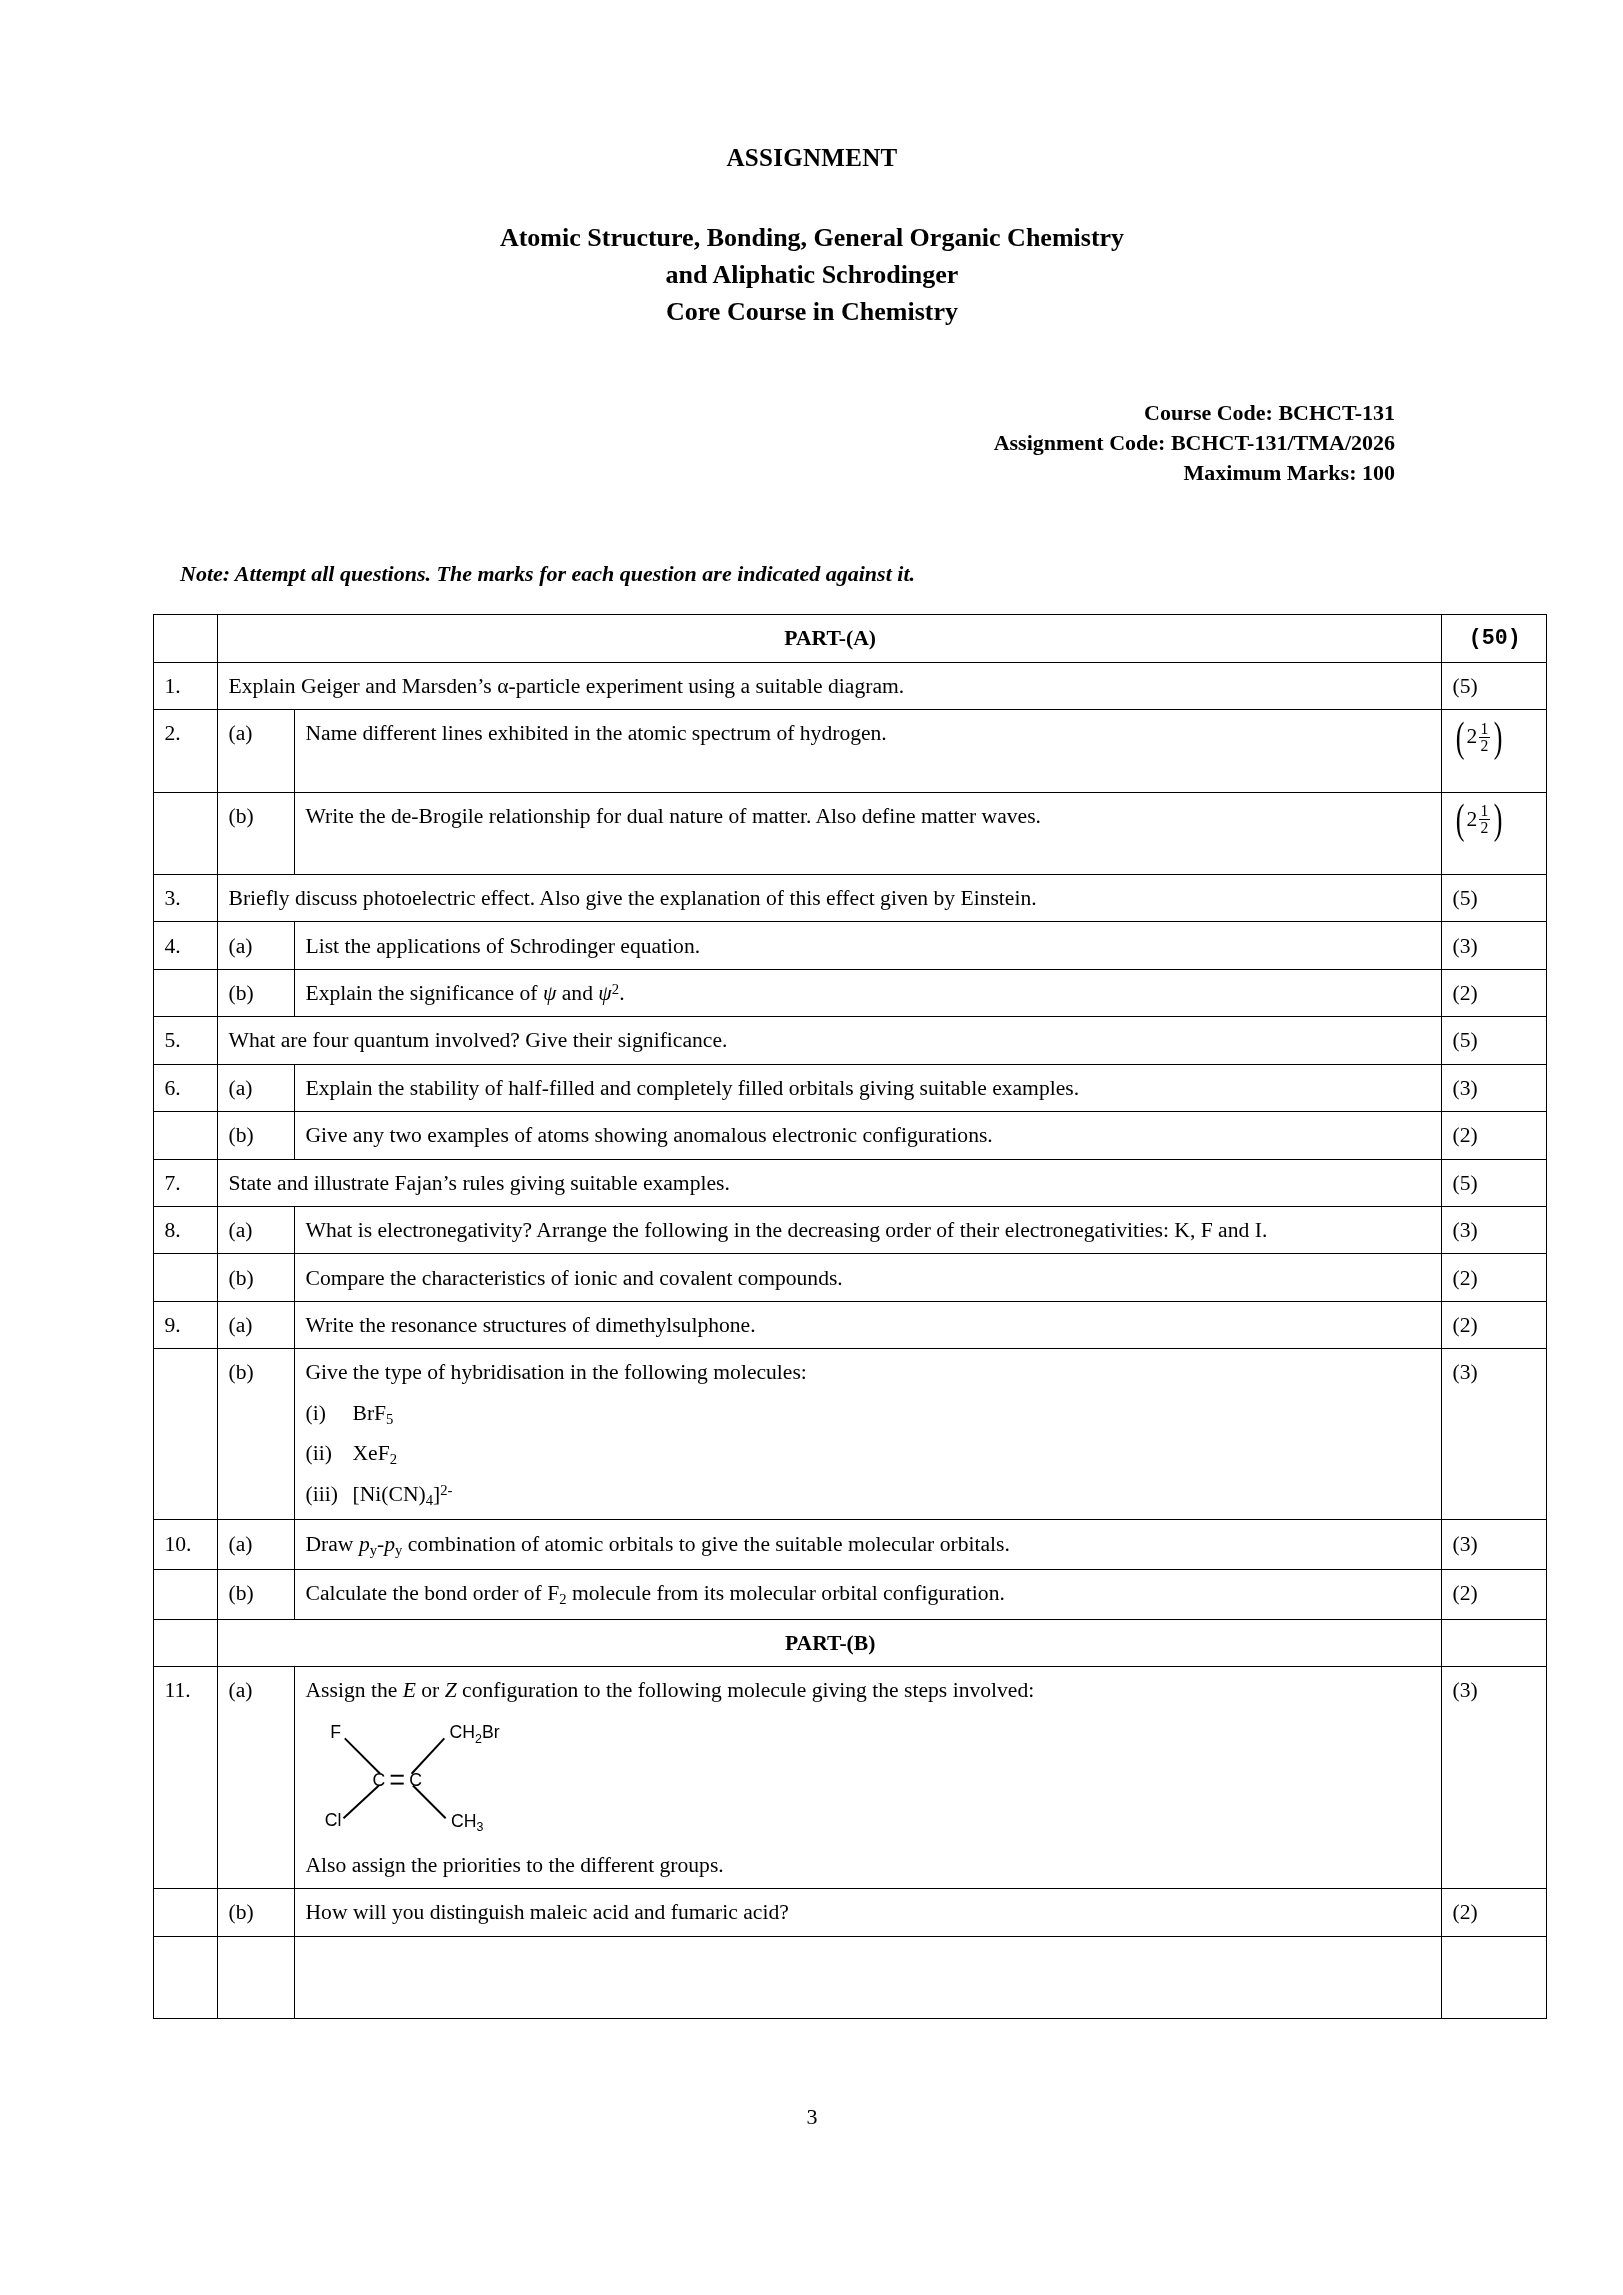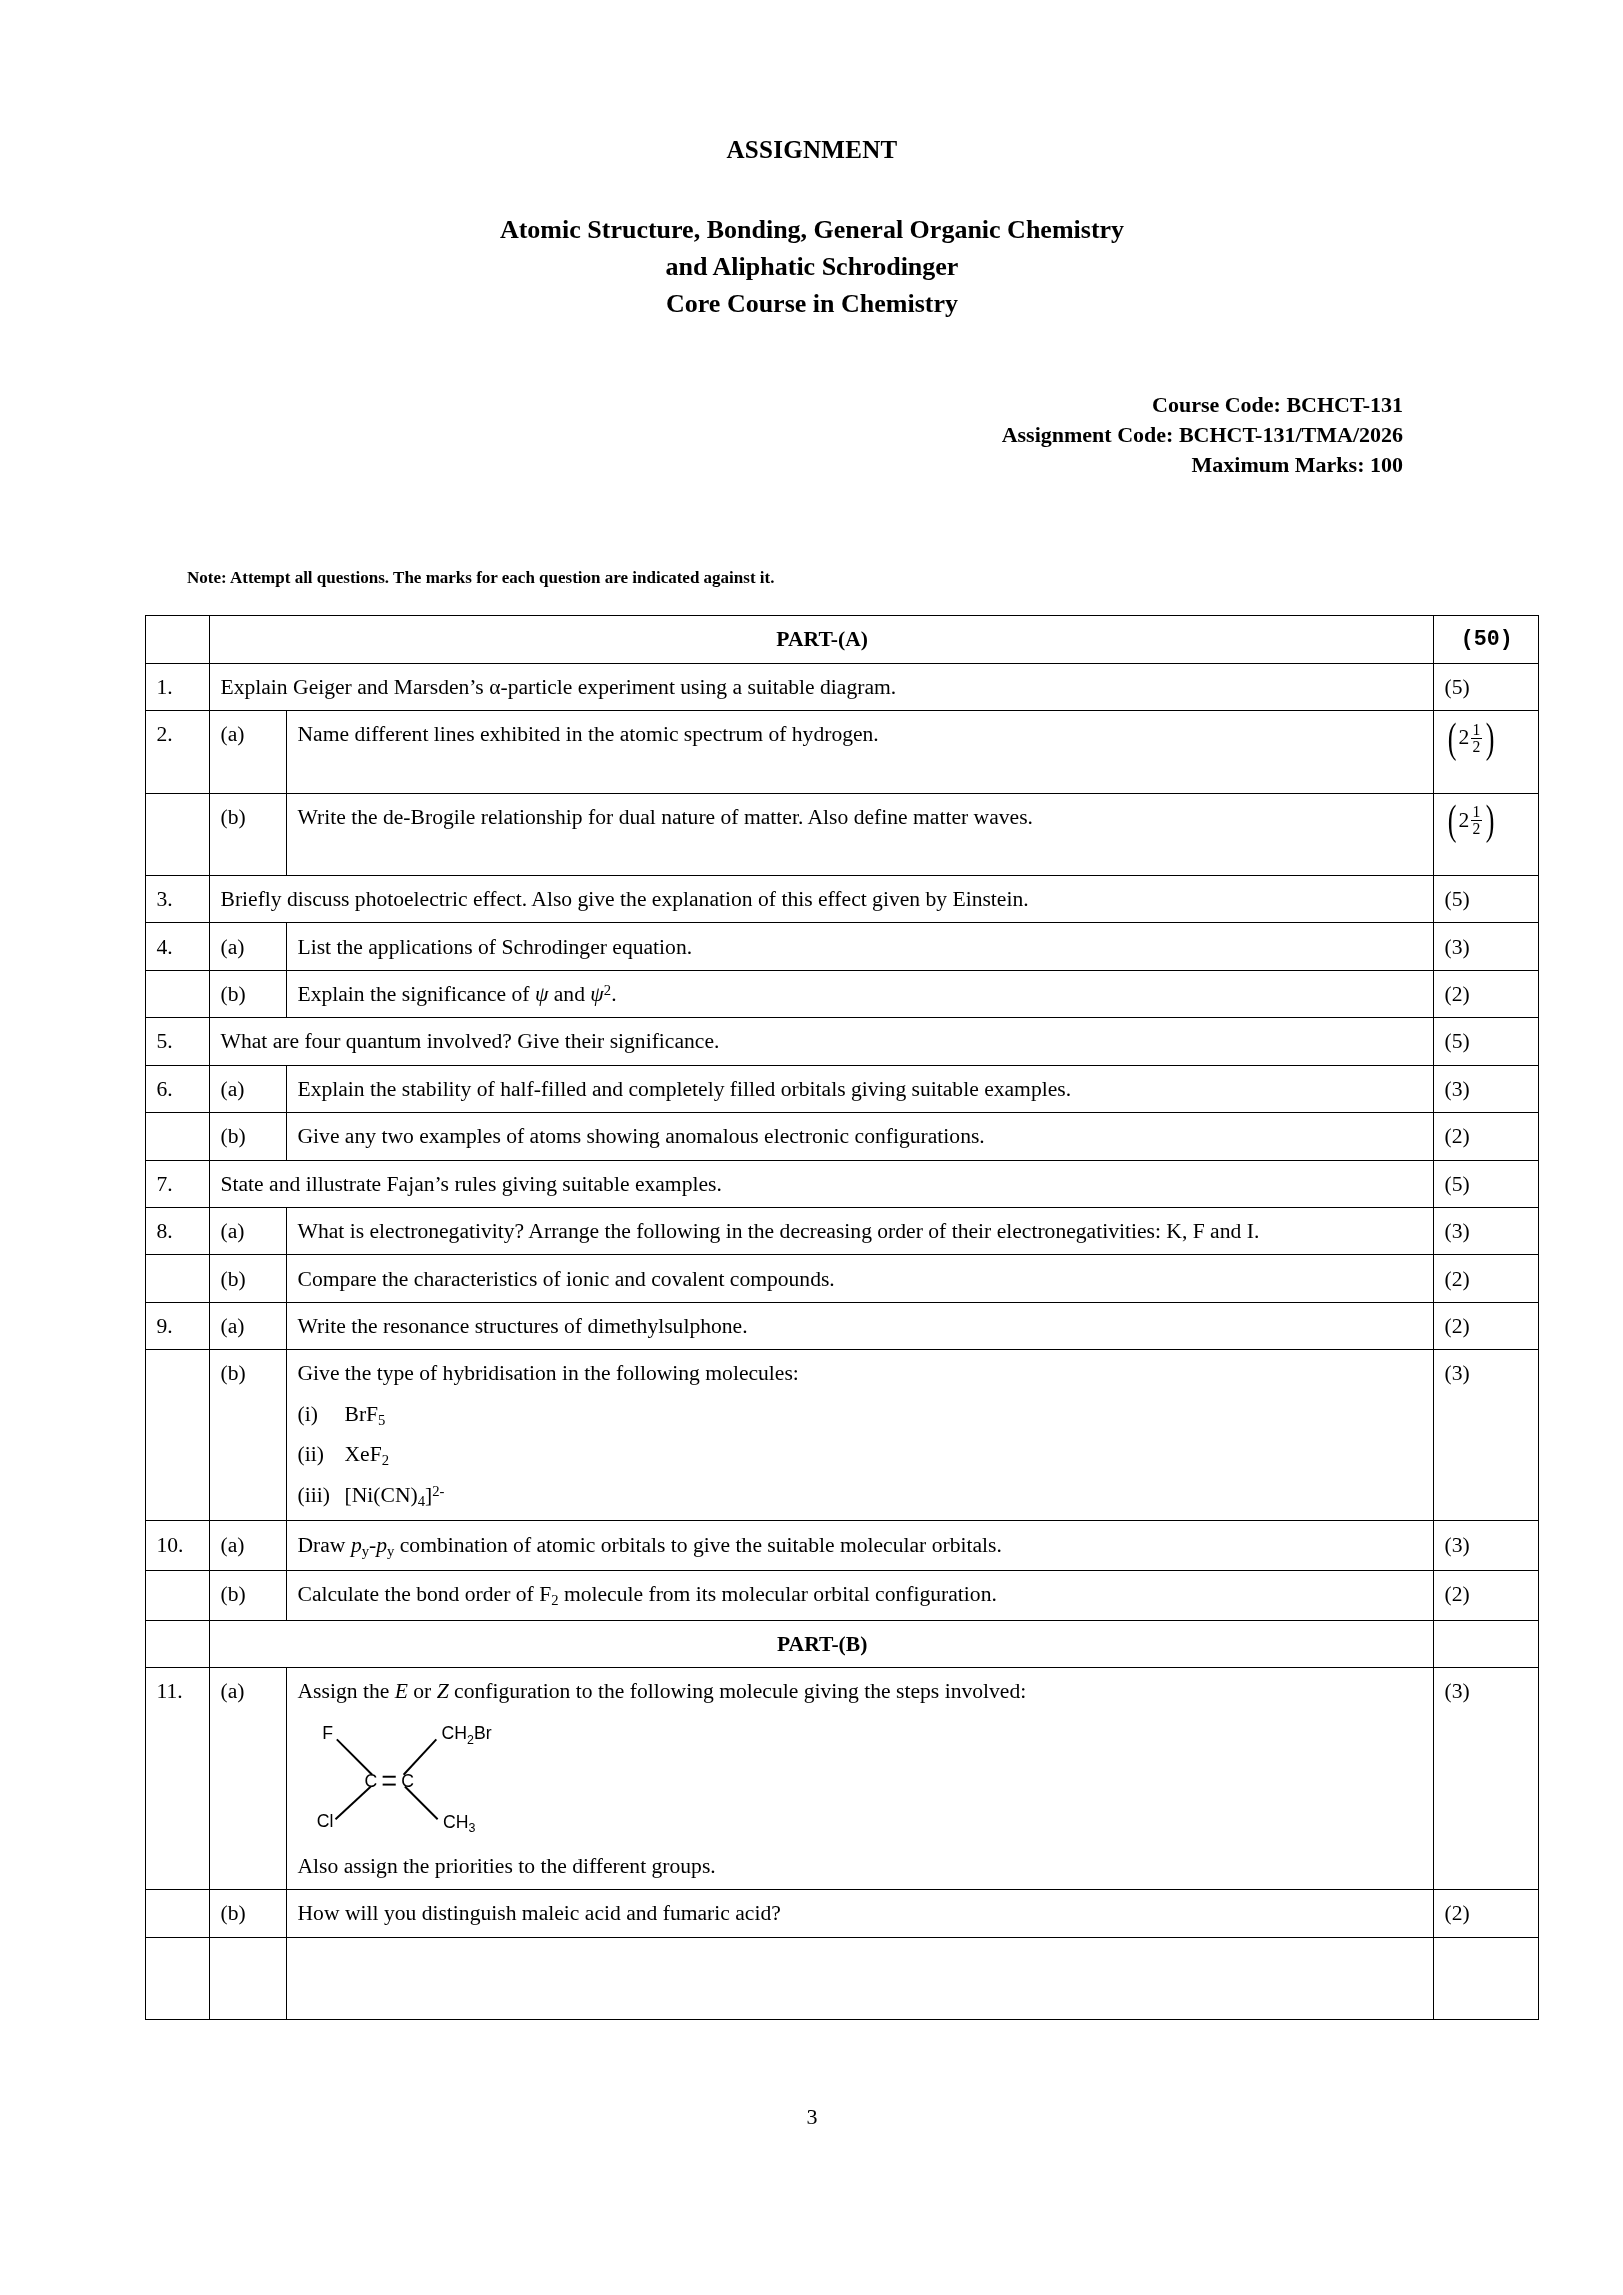--- a/index.html
+++ b/index.html
@@ -13,21 +13,21 @@
     font-family: "Liberation Serif", "DejaVu Serif", serif;
     color: #000000;
     position: relative;
     overflow: hidden;
   }
   .page {
     position: relative;
     width: 1624px;
     height: 2150px;
     box-sizing: border-box;
-    padding: 0;
+    padding: 8px;
   }
 
   
   .hdr-assignment {
     text-align: center;
     font-weight: bold;
     font-size: 25px;
     letter-spacing: 0.3px;
     margin: 0;
     padding-top: 136px;
@@ -48,24 +48,25 @@
     font-size: 22px;
     line-height: 1.38;
     margin: 0;
     padding-top: 67px;
     padding-right: 221px;
   }
   .hdr-codes div { white-space: nowrap; }
 
   .note-line {
     font-weight: bold;
-    font-size: 17px;
-    margin: 15px;
+    font-size: 22px;
+    margin: 0;
     padding-top: 72px;
     padding-left: 172px;
+    font-style: italic;
   }
 
   
   table.qtable {
     border-collapse: collapse;
     width: 1394px;
     margin-left: 145px;
     margin-top: 27.5px;
     table-layout: fixed;
   }

